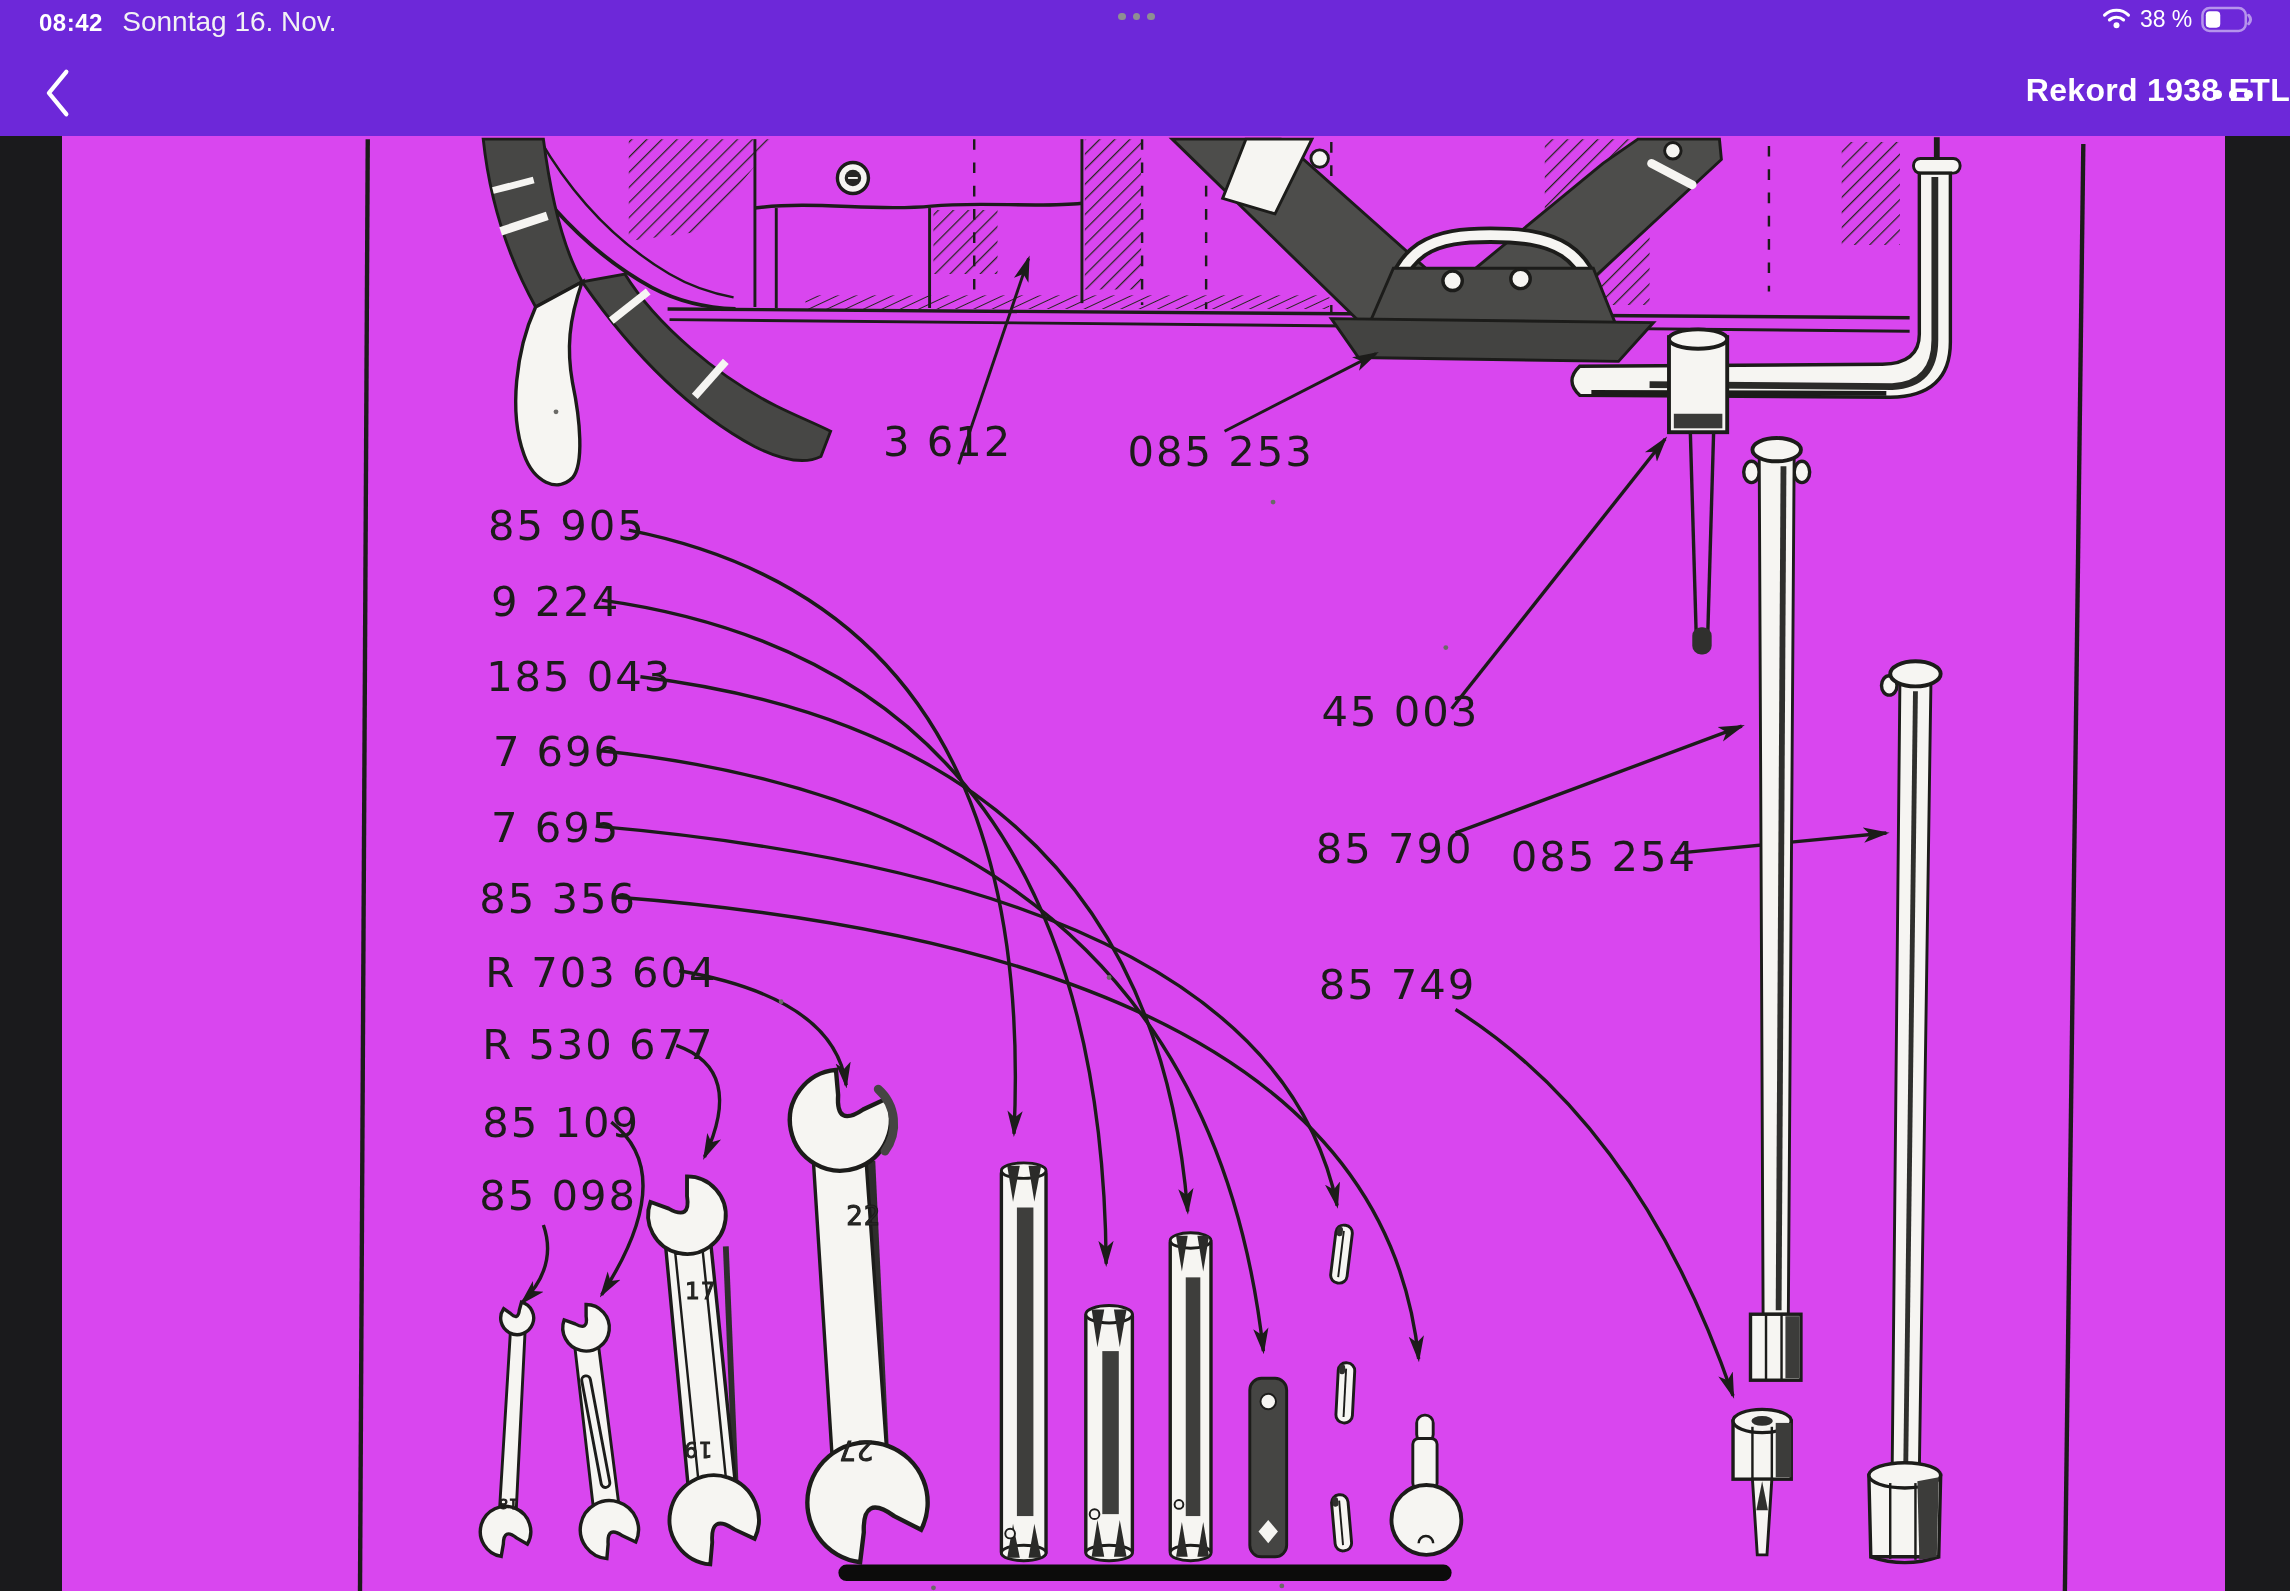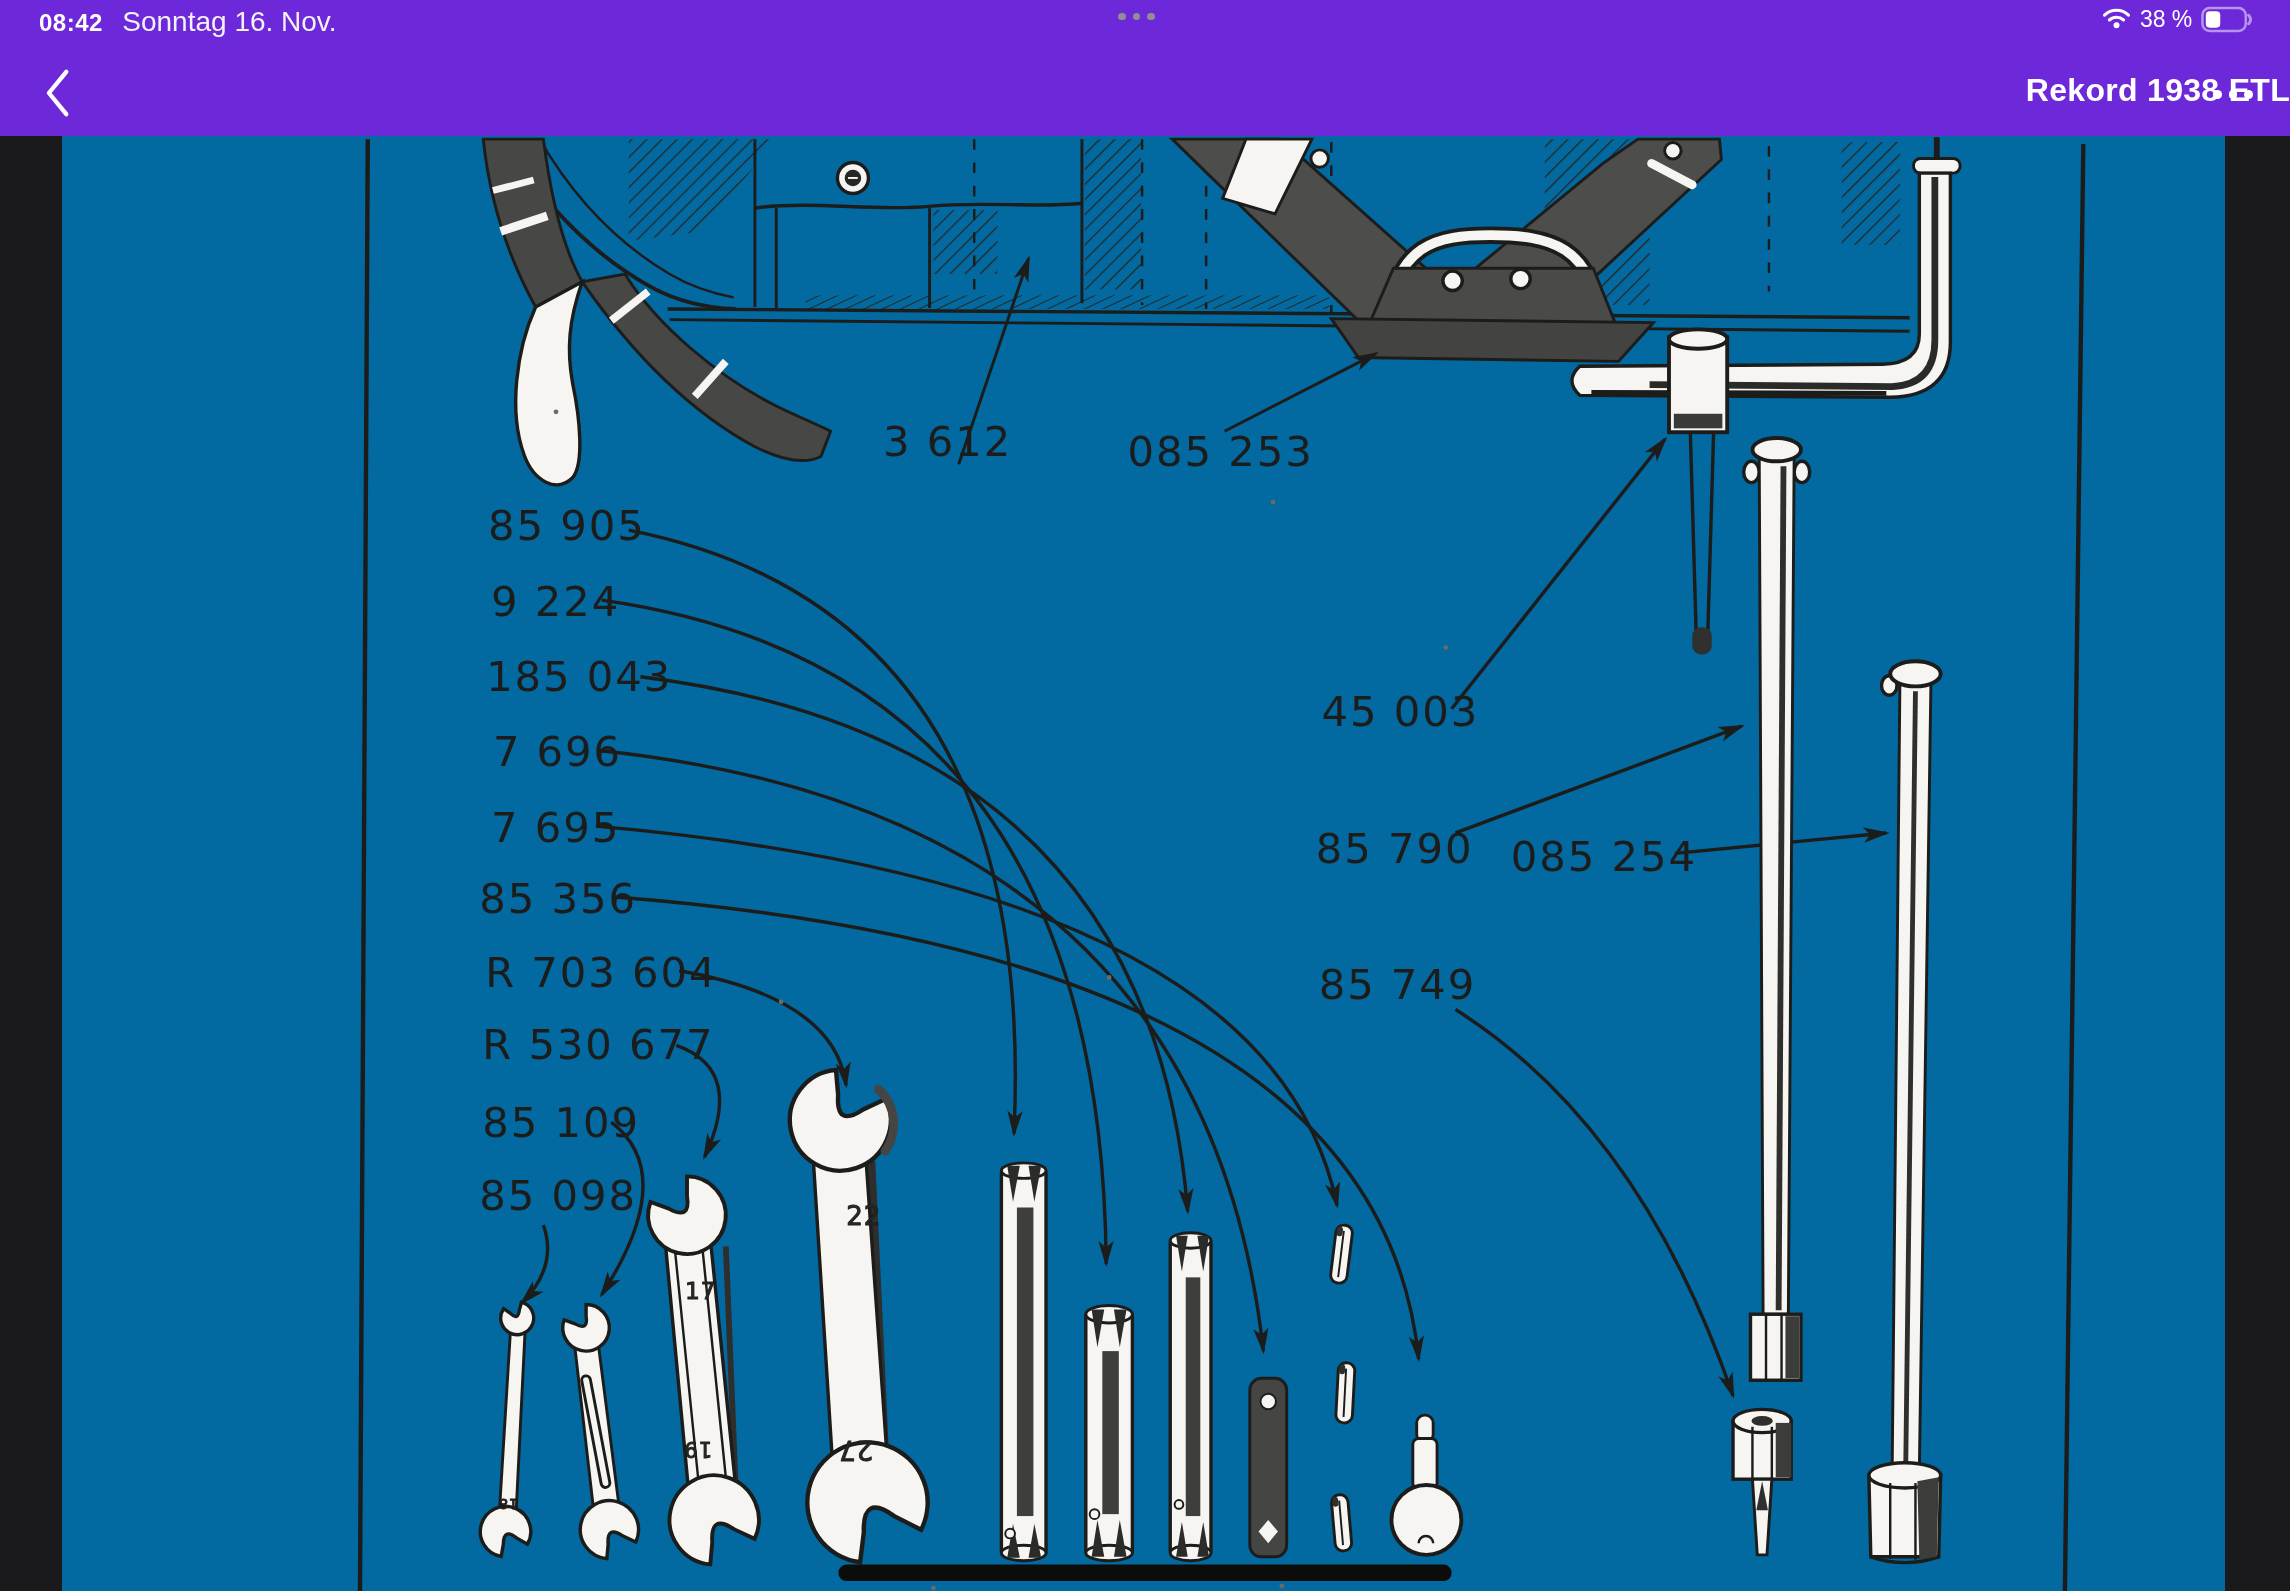--- a/index.html
+++ b/index.html
@@ -14,21 +14,21 @@
   .mt-dots i{width:7.8px;height:7.8px;border-radius:50%;background:#8e8e93;display:block;}
   .st-right{position:absolute;right:37px;top:5.8px;display:flex;gap:8.7px;align-items:flex-start;height:33px;}
   .st-batt-label{font-size:23px;font-weight:400;}
   .nav-title{position:absolute;left:0;top:72px;width:2290px;text-align:right;
              font-size:32px;font-weight:600;letter-spacing:0.3px;color:#fff;}
   .back-btn{position:absolute;left:41px;top:66px;width:39px;height:54px;cursor:pointer;}
   .more-btn{position:absolute;left:2199px;top:78px;width:68px;height:33px;display:flex;gap:6.8px;
             align-items:center;justify-content:center;cursor:pointer;}
   .more-btn i{width:8.7px;height:8.7px;border-radius:50%;background:#fff;display:block;}
   
-  #content{position:absolute;left:0;top:136px;width:2290px;height:1456px;background:#0369a1;}
+  #content{position:absolute;left:0;top:136px;width:2290px;height:1456px;background:#d946ef;}
   .strip{position:absolute;top:0;height:1456px;background:#1a1a1c;}
   #strip-l{left:0;width:62px;}
   #strip-r{left:2225px;width:65px;}
   svg text{font-family:"DejaVu Sans","Liberation Sans",sans-serif;}
   .plabel{font-size:43px;letter-spacing:2px;fill:#1c1c1a;}
   .wsize{fill:#2a2a28;letter-spacing:1px;}
 </style>
 </head>
 <body>
 

